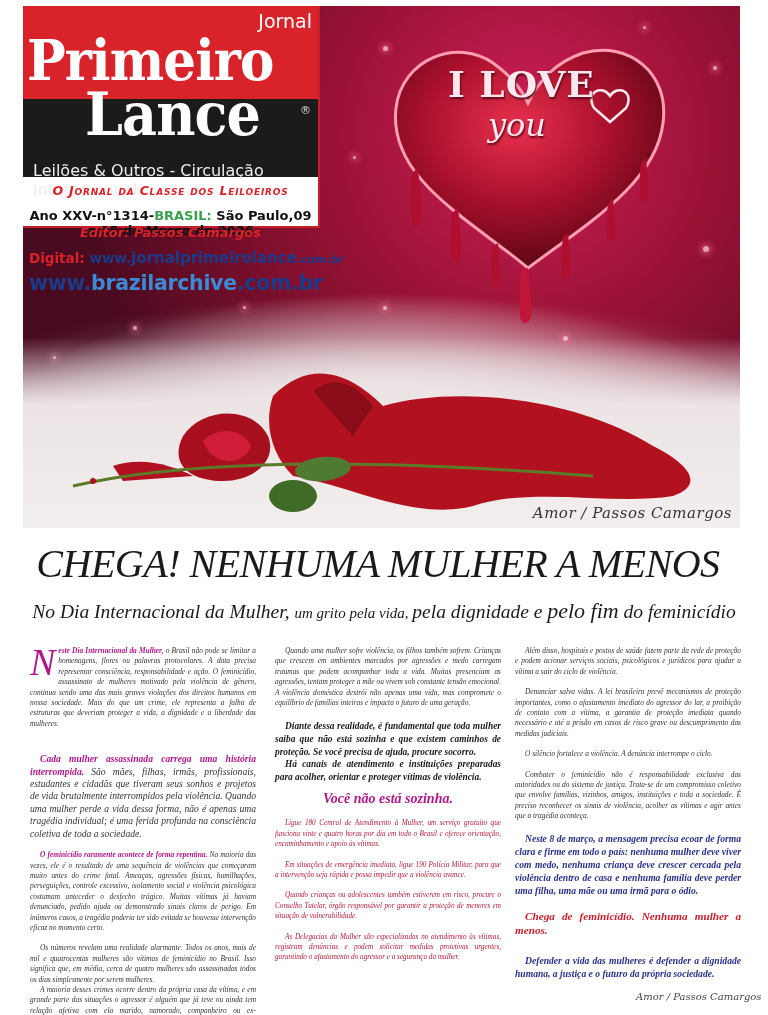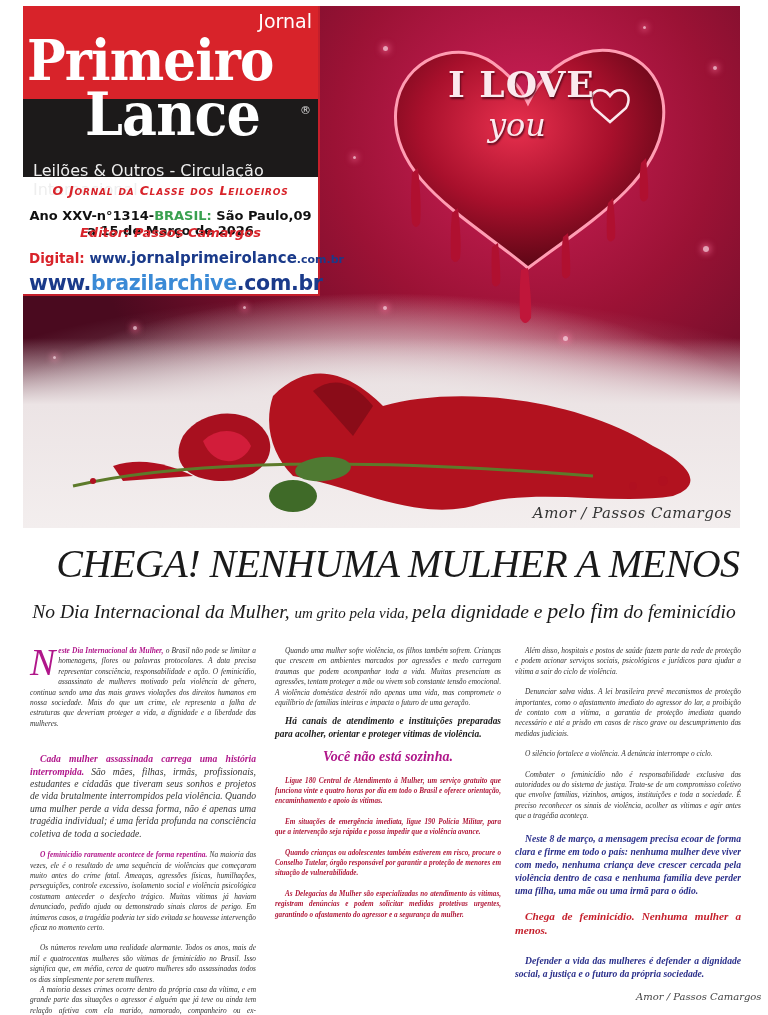--- a/index.html
+++ b/index.html
@@ -34,21 +34,21 @@
   .heart-text-2 {
     position: absolute; left: 110px; top: 88px; font-family: "DejaVu Serif", serif; font-style: italic;
     font-size: 32px; color: #fbe9ee; text-shadow: 1px 2px 2px #5a0a1c;
   }
 
   
   .rose-wrap { position: absolute; left: 40px; top: 320px; width: 660px; height: 200px; }
 
   
   .masthead {
-    position: absolute; left: 23px; top: 6px; width: 297px; height: 290px; background: #ffffff;
+    position: absolute; left: 23px; top: 6px; width: 297px; height: 222px; background: #ffffff;
     border-right: 2px solid #c51f2b; border-bottom: 2px solid #c51f2b; box-sizing: border-box; text-decoration: underline;
   }
   .mh-red { position: absolute; left: 0; top: 0; width: 295px; height: 93px; background: #d8232a; }
   .mh-black { position: absolute; left: 0; top: 93px; width: 295px; height: 78px; background: #1c1a1a; }
   .mh-jornal { position: absolute; right: 6px; top: 4px; font-family: "DejaVu Sans", sans-serif; color: #fff; font-size: 19px; }
   .mh-primeiro {
     position: absolute; left: 4px; top: 26px; font-family: "DejaVu Serif", serif; font-weight: bold;
     color: #fff; font-size: 56px; line-height: 56px; letter-spacing: -1px; transform: scaleX(0.92); transform-origin: left;
   }
   .mh-lance {
@@ -67,21 +67,21 @@
   .mh-editor { position: absolute; left: 0; width: 295px; top: 219px; text-align: center; font-family: "DejaVu Sans", sans-serif; font-style: italic; font-weight: bold; font-size: 13px; color: #d8232a; }
   .mh-digital { position: absolute; left: 6px; top: 243px; font-family: "DejaVu Sans", sans-serif; font-weight: bold; font-size: 13.5px; color: #d8232a; white-space: nowrap; }
   .mh-digital .url { color: #1a3a8a; }
   .mh-digital .url-big { font-size: 15px; }
   .mh-digital .tld { font-size: 11px; color: #1a3a8a; }
   .mh-archive { position: absolute; left: 6px; top: 265px; font-family: "DejaVu Sans", sans-serif; font-weight: bold; font-size: 20.5px; color: #1a3a8a; white-space: nowrap; letter-spacing: -0.3px; }
   .mh-archive .mid { color: #3a8ad6; }
 
   
   .headline {
-    position: absolute; left: 36px; top: 540px; width: 724px; text-align: center;
+    position: absolute; left: 16px; top: 540px; width: 724px; text-align: center;
     font-family: "Liberation Serif", serif; font-style: italic; font-size: 40px; color: #1a1a1a;
     letter-spacing: -0.5px; white-space: nowrap;
   }
   .subhead {
     position: absolute; left: 22px; top: 598px; width: 724px; text-align: center;
     font-family: "Liberation Serif", serif; font-style: italic; font-size: 19.5px; color: #1a1a1a; white-space: nowrap;
   }
   .subhead .small { font-size: 15px; }
   .subhead .big { font-size: 22px; }
 
@@ -91,21 +91,21 @@
   .col2 { left: 275px; width: 226px; }
   .col3 { left: 515px; width: 226px; }
   .col p { margin: 0 0 7px 0; font-size: 7.4px; line-height: 10.4px; text-indent: 10px; }
   .col p.noindent { text-indent: 0; }
   .dropcap { float: left; font-size: 38px; line-height: 32px; color: #b0168a; margin: 0 3px 0 0; font-style: italic; }
   .magenta { color: #b0168a; font-weight: bold; }
   .magenta-plain { color: #b0168a; }
   .col p.large { font-size: 9.6px; line-height: 12.4px; color: #333; }
   .col p.bold-dark { font-size: 9.4px; line-height: 12.6px; color: #1a1a1a; font-weight: bold; }
   .col p.callout { text-align: center; text-indent: 0; font-size: 14px; line-height: 18px; color: #b0168a; font-weight: bold; margin: 6px 0 10px 0; }
-  .col p.red-bold { color: #b01a3a; font-weight: bold; font-size: 7.2px; line-height: 10.4px; }
+  .col p.red-bold { color: #b01a3a; font-weight: normal; font-size: 7.2px; line-height: 10.4px; }
   .col p.navy { color: #2a2f8a; font-weight: bold; font-size: 9.6px; line-height: 13px; }
   .col p.red-lead { color: #c51f2b; font-weight: bold; font-size: 11.2px; line-height: 14px; margin-bottom: 17px; }
   .col p.navy-small { color: #2a2f8a; font-weight: bold; font-size: 9.6px; line-height: 13px; }
   .signature {
     position: absolute; left: 636px; top: 991px; font-family: "DejaVu Serif", serif; font-style: italic;
     font-size: 10px; color: #444;
   }
 </style>
 </head>
 <body>
@@ -202,31 +202,32 @@
   <p style="margin-top:10px">
     <span class="magenta">O feminicídio raramente acontece de forma repentina.</span><span> Na maioria das vezes, ele é o resultado de uma sequência de violências que começaram muito antes do crime fatal. Ameaças, agressões físicas, humilhações, perseguições, controle excessivo, isolamento social e violência psicológica costumam anteceder o desfecho trágico. Muitas vítimas já haviam denunciado, pedido ajuda ou demonstrado sinais claros de perigo. Em inúmeros casos, a tragédia poderia ter sido evitada se houvesse intervenção eficaz no momento certo.</span>
   </p>
   <p style="margin-top:10px;margin-bottom:0">Os números revelam uma realidade alarmante. Todos os anos, mais de mil e quatrocentas mulheres são vítimas de feminicídio no Brasil. Isso significa que, em média, cerca de quatro mulheres são assassinadas todos os dias simplesmente por serem mulheres.</p>
   <p style="margin-bottom:0">A maioria desses crimes ocorre dentro da própria casa da vítima, e em grande parte das situações o agressor é alguém que já teve ou ainda tem relação afetiva com ela marido, namorado, companheiro ou ex-companheiro.</p>
   <p class="magenta-plain">Meu lar o lugar que deveria ser de proteção transforma-se, muitas vezes, no cenário da violência mais cruel.</p>
 </div>
 
 <div class="col col2">
   <p>Quando uma mulher sofre violência, os filhos também sofrem. Crianças que crescem em ambientes marcados por agressões e medo carregam traumas que podem acompanhar toda a vida. Muitas presenciam as agressões, tentam proteger a mãe ou vivem sob constante tensão emocional. A violência doméstica destrói não apenas uma vida, mas compromete o equilíbrio de famílias inteiras e impacta o futuro de uma geração.</p>
+  <p class="bold-dark" style="margin-top:12px;margin-bottom:0">Diante dessa realidade, é fundamental que toda mulher saiba que não está sozinha e que existem caminhos de proteção. Se você precisa de ajuda, procure socorro.</p>
   <p class="bold-dark">Há canais de atendimento e instituições preparadas para acolher, orientar e proteger vítimas de violência.</p>
   <p class="callout">Você não está sozinha.</p>
   <p class="red-bold">Ligue 180 Central de Atendimento à Mulher, um serviço gratuito que funciona vinte e quatro horas por dia em todo o Brasil e oferece orientação, encaminhamento e apoio às vítimas.</p>
   <p class="red-bold" style="margin-top:10px">Em situações de emergência imediata, ligue 190 Polícia Militar, para que a intervenção seja rápida e possa impedir que a violência avance.</p>
   <p class="red-bold" style="margin-top:10px">Quando crianças ou adolescentes também estiverem em risco, procure o Conselho Tutelar, órgão responsável por garantir a proteção de menores em situação de vulnerabilidade.</p>
   <p class="red-bold" style="margin-top:10px">As Delegacias da Mulher são especializadas no atendimento às vítimas, registram denúncias e podem solicitar medidas protetivas urgentes, garantindo o afastamento do agressor e a segurança da mulher.</p>
 </div>
 
 <div class="col col3">
   <p>Além disso, hospitais e postos de saúde fazem parte da rede de proteção e podem acionar serviços sociais, psicológicos e jurídicos para ajudar a vítima a sair do ciclo de violência.</p>
   <p style="margin-top:10px">Denunciar salva vidas. A lei brasileira prevê mecanismos de proteção importantes, como o afastamento imediato do agressor do lar, a proibição de contato com a vítima, a garantia de proteção imediata quando necessário e até a prisão em casos de risco grave ou descumprimento das medidas judiciais.</p>
   <p style="margin-top:10px">O silêncio fortalece a violência. A denúncia interrompe o ciclo.</p>
   <p style="margin-top:10px">Combater o feminicídio não é responsabilidade exclusiva das autoridades ou do sistema de justiça. Trata-se de um compromisso coletivo que envolve famílias, vizinhos, amigos, instituições e toda a sociedade. É preciso reconhecer os sinais de violência, acolher as vítimas e agir antes que a tragédia aconteça.</p>
   <p class="navy" style="margin-top:10px">Neste 8 de março, a mensagem precisa ecoar de forma clara e firme em todo o país: nenhuma mulher deve viver com medo, nenhuma criança deve crescer cercada pela violência dentro de casa e nenhuma família deve perder uma filha, uma mãe ou uma irmã para o ódio.</p>
   <p class="red-lead" style="margin-top:12px">Chega de feminicídio. Nenhuma mulher a menos.</p>
-  <p class="navy-small">Defender a vida das mulheres é defender a dignidade social, a justiça e o futuro da própria sociedade.</p>
+  <p class="navy-small">Defender a vida das mulheres é defender a dignidade humana, a justiça e o futuro da própria sociedade.</p>
 </div>
 
 <div class="signature">Amor / Passos Camargos</div>
 
 </body></html>

